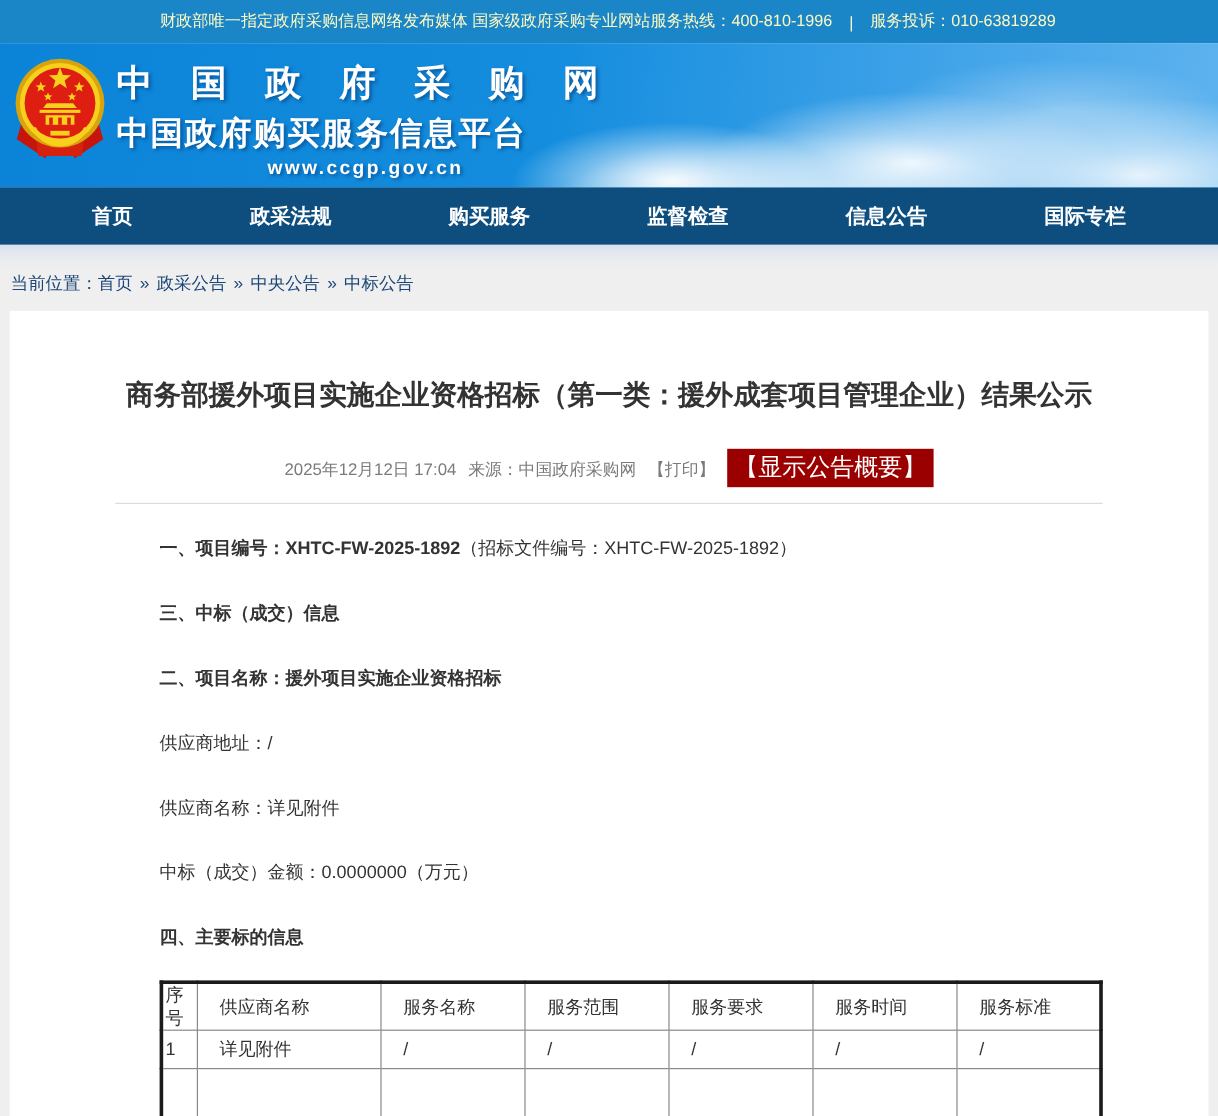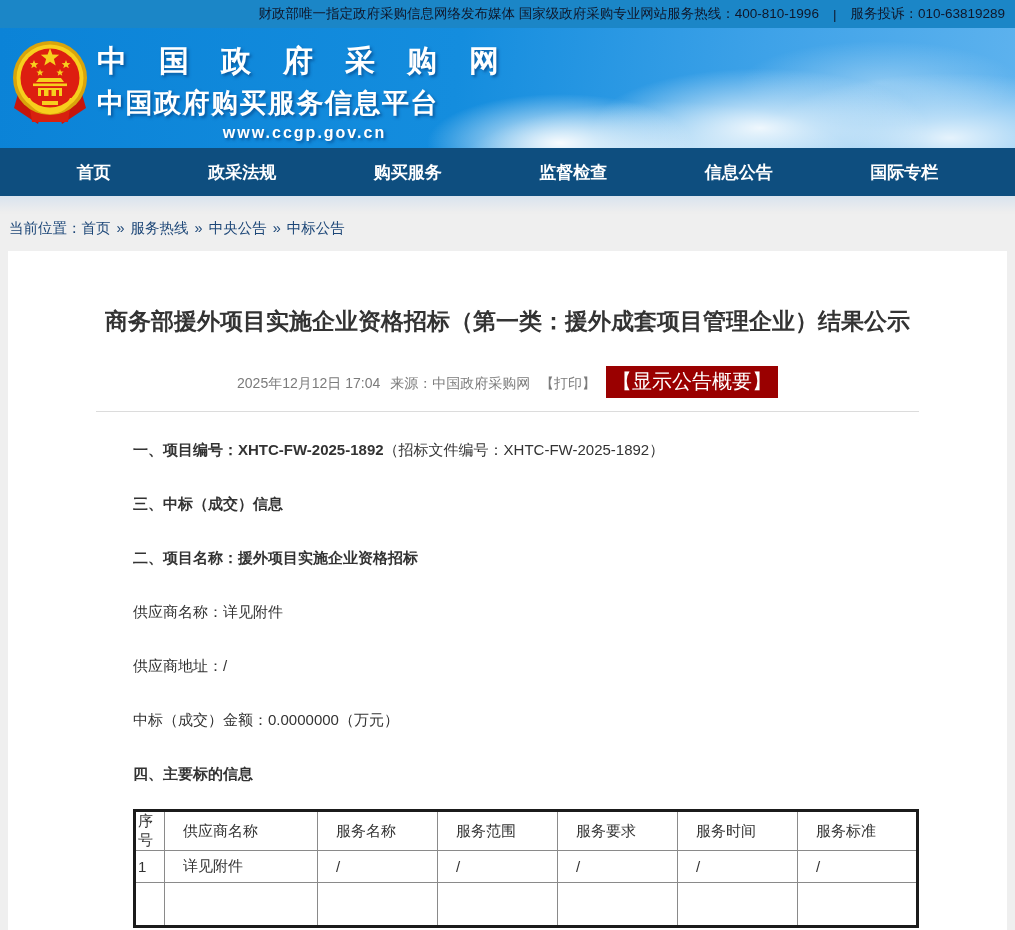--- a/index.html
+++ b/index.html
@@ -1,21 +1,21 @@
 <!DOCTYPE html>
 <html><head>
 <meta charset="utf-8">
 <style>
   * { box-sizing: border-box; margin: 0; padding: 0; }
   html,body { width:1015px; height:930px; overflow:hidden; background:#efefef;
     font-family:"Liberation Sans","DejaVu Sans",sans-serif; }
 
   
-  .topbar { height:28px; background:#1b86c7; color:#0f172a; font-size:13.5px;
-    display:flex; align-items:center; justify-content:flex-end; padding:0 10px 0 8px; }
+  .topbar { height:36px; background:#1b86c7; color:#fef9c3; font-size:13.5px;
+    display:flex; align-items:center; justify-content:center; padding:0 10px 0 8px; }
   .topbar-right { display:flex; gap:14px; align-items:center; }
 
   
   .header { position:relative; height:120px;
     background:
       radial-gradient(ellipse 190px 70px at 560px 115px, rgba(255,255,255,.95), rgba(255,255,255,0) 70%),
       radial-gradient(ellipse 240px 85px at 760px 100px, rgba(255,255,255,.9), rgba(255,255,255,0) 70%),
       radial-gradient(ellipse 260px 90px at 950px 110px, rgba(255,255,255,.85), rgba(255,255,255,0) 72%),
       radial-gradient(ellipse 300px 110px at 660px 150px, rgba(240,250,255,.9), rgba(255,255,255,0) 70%),
       radial-gradient(ellipse 200px 60px at 880px 55px, rgba(255,255,255,.35), rgba(255,255,255,0) 70%),
@@ -111,41 +111,41 @@
   <div class="nav-item">政采法规</div>
   <div class="nav-item">购买服务</div>
   <div class="nav-item">监督检查</div>
   <div class="nav-item">信息公告</div>
   <div class="nav-item">国际专栏</div>
 </div>
 
 <div class="strip"></div>
 
 <div class="breadcrumb">
-  <span>当前位置：</span><a>首页</a><span class="crumb-sep">»</span><a>服务热线</a><span class="crumb-sep">»</span><a>中央公告</a><span class="crumb-sep">»</span><a>中标公告</a>
+  <span>当前位置：</span><a>首页</a><span class="crumb-sep">»</span><a>政采公告</a><span class="crumb-sep">»</span><a>中央公告</a><span class="crumb-sep">»</span><a>中标公告</a>
 </div>
 
 <div class="card">
   <div class="title">商务部援外项目实施企业资格招标（第一类：援外成套项目管理企业）结果公示</div>
 
   <div class="meta">
     <span>2025年12月12日 17:04</span>
     <span>来源：中国政府采购网</span>
     <span class="print-btn">【打印】</span>
     <span class="badge">【显示公告概要】</span>
   </div>
 
   <hr class="sep">
 
   <div class="content">
     <p class="first"><span class="b">一、项目编号：XHTC-FW-2025-1892</span><span>（招标文件编号：XHTC-FW-2025-1892）</span></p>
     <p class="b">三、中标（成交）信息</p>
     <p class="b">二、项目名称：援外项目实施企业资格招标</p>
+    <p>供应商地址：/</p>
     <p>供应商名称：详见附件</p>
-    <p>供应商地址：/</p>
     <p>中标（成交）金额：0.0000000（万元）</p>
     <p class="b">四、主要标的信息</p>
 
     <table class="main">
       <colgroup>
         <col style="width:30px">
           <col style="width:153px">
           <col style="width:120px">
         <col style="width:120px">
           <col style="width:120px">

